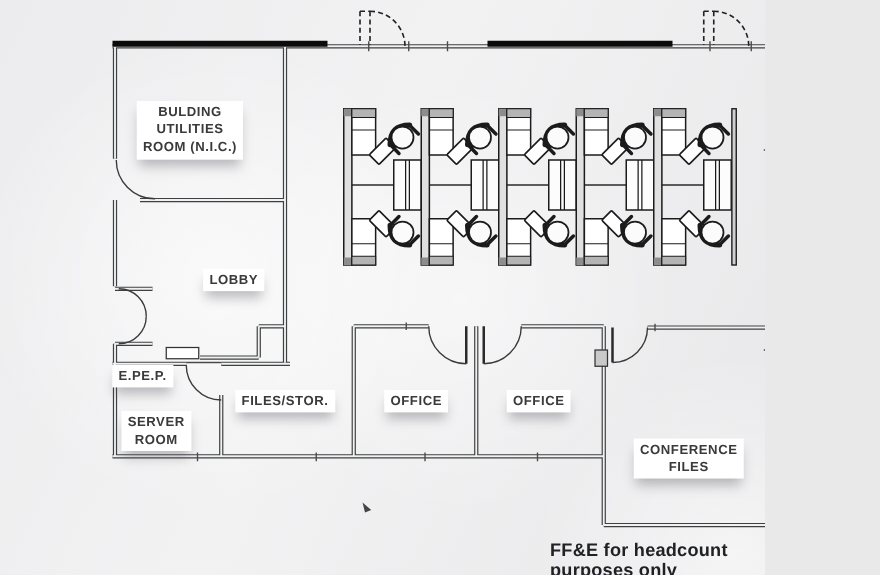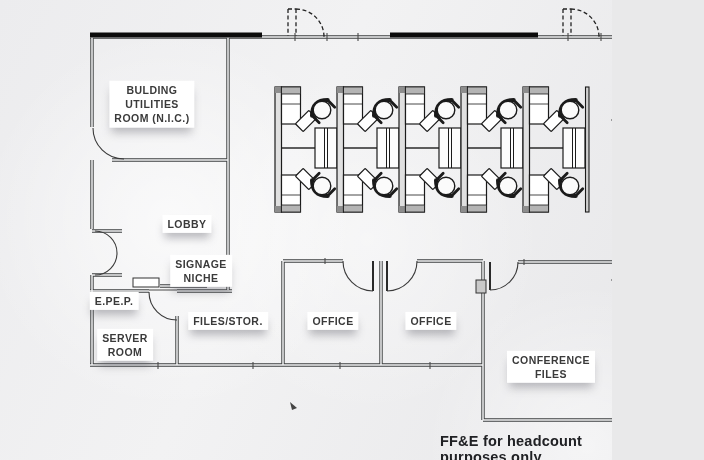--- a/index.html
+++ b/index.html
@@ -130,22 +130,20 @@
 
     <rect x="133" y="278" width="26" height="9" fill="#ffffff" stroke="#333333" stroke-width="1"></rect>
     <rect x="476" y="280" width="10" height="13" fill="#c9c9c9" stroke="#333333" stroke-width="1"></rect>
     <path d="M 290 402 L 297 408 L 292 410 Z" fill="#444444"></path>
   </svg>
 
   <div class="lbl" style="left:152px;top:104px;">BULDING
 UTILITIES
 ROOM (N.I.C.)</div>
   <div class="lbl" style="left:172px;top:224px;margin-left:15px;">LOBBY</div>
-  <div class="lbl" style="left:201px;top:271px;">SIGNAGE
-NICHE</div>
   <div class="lbl" style="left:114px;top:301px;">E.PE.P.</div>
   <div class="lbl" style="left:228px;top:321px;">FILES/STOR.</div>
   <div class="lbl" style="left:125px;top:345px;">SERVER
 ROOM</div>
   <div class="lbl" style="left:333px;top:321px;">OFFICE</div>
   <div class="lbl" style="left:431px;top:321px;">OFFICE</div>
   <div class="lbl" style="left:551px;top:367px;">CONFERENCE FILES</div>
 
   <div class="note">FF&amp;E for headcount purposes only</div>
 </div>

